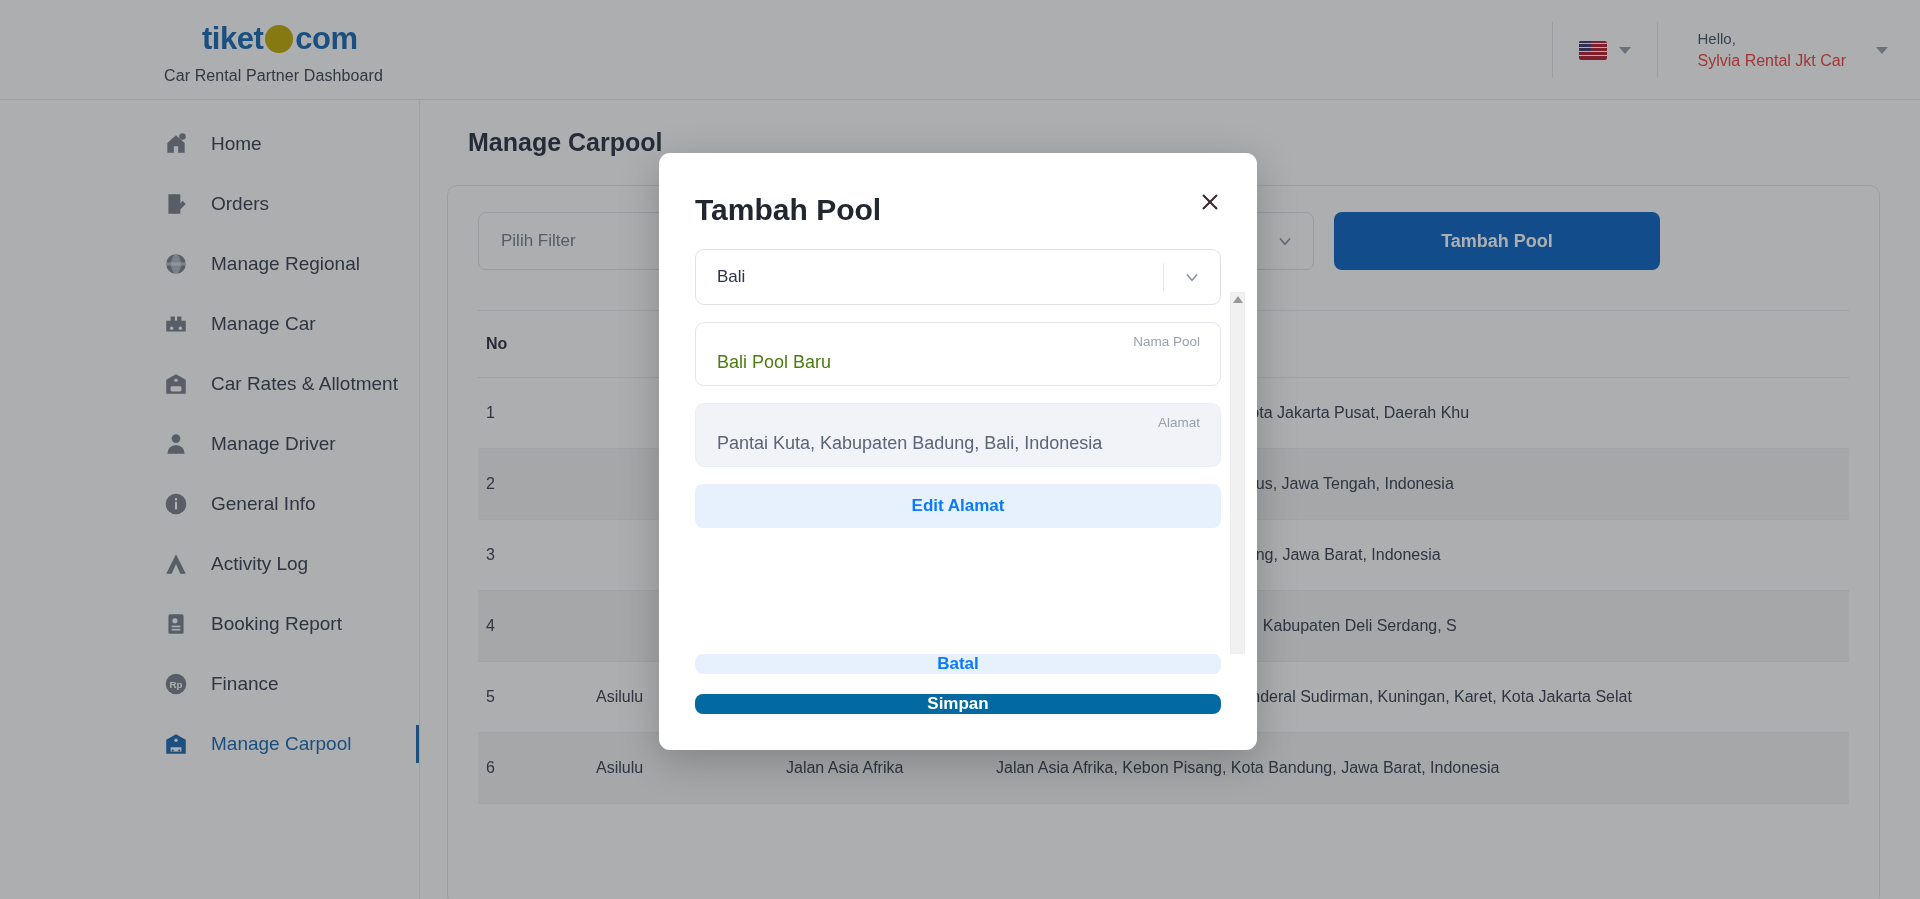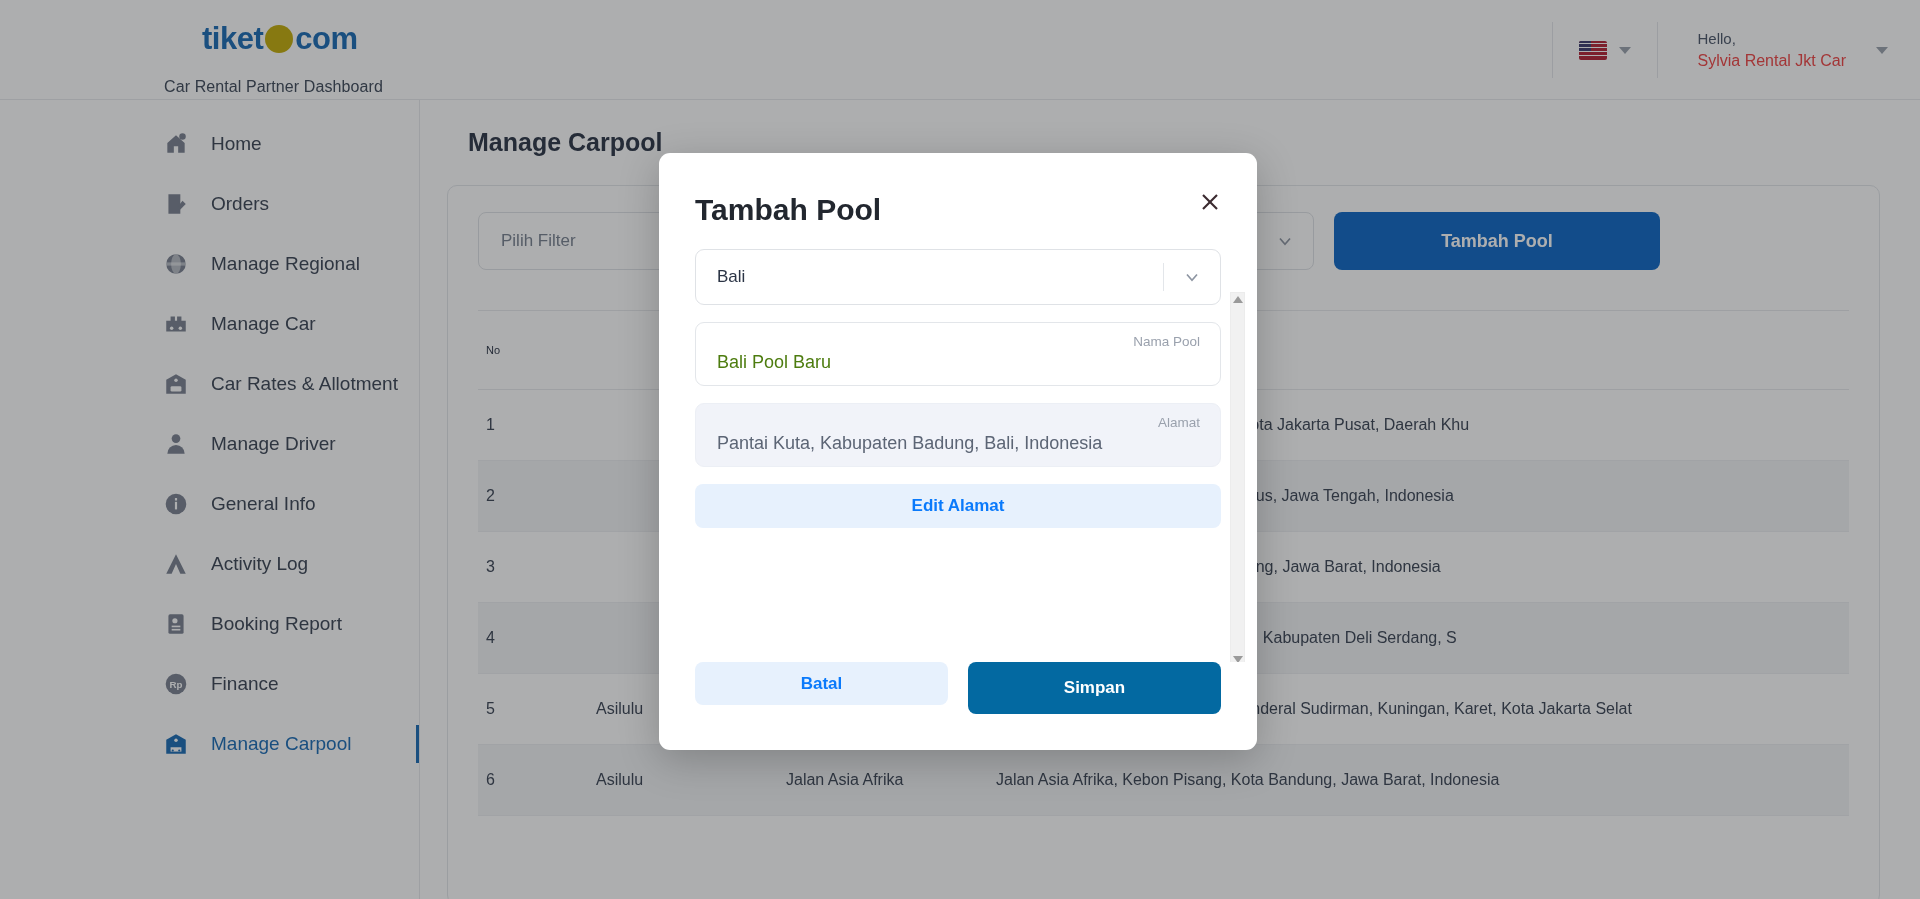--- a/index.html
+++ b/index.html
@@ -25,21 +25,21 @@
     font-size: 31px; font-weight: bold; color: #1a6bb5; letter-spacing: -0.5px;
   }
   .logo-dot {
     width: 28px; height: 28px; border-radius: 50%;
     background: #c4ad08; margin: 0 2px;
   }
   .logo-text2 {
     font-size: 31px; font-weight: bold; color: #1a6bb5; letter-spacing: -0.5px;
   }
   .brand-sub {
-    font-size: 16px; color: #3d4858; margin-top: 22px; letter-spacing: .1px;
+    font-size: 16px; color: #3d4858; margin-top: 11px; letter-spacing: .1px;
   }
 
   .topbar-right {
     position: absolute; right: 0; top: 0; height: 100px;
     display: flex; align-items: center;
   }
   .lang-sel {
     display: flex; align-items: center; gap: 12px;
     padding: 0 26px; height: 56px;
     border-left: 1px solid #e5e7eb; border-right: 1px solid #e5e7eb;
@@ -104,22 +104,22 @@
   }
   .chev svg { width: 20px; height: 20px; stroke: #8d95a2; fill: none; stroke-width: 2; }
   .btn-primary {
     width: 326px; height: 58px; border-radius: 8px; background: #0d67c5;
     color: #fff; font-size: 18px; font-weight: bold; border: none;
     display: flex; align-items: center; justify-content: center; cursor: pointer;
   }
 
   table.pool { width: 100%; border-collapse: collapse; table-layout: fixed; }
   table.pool th {
-    text-align: left; font-size: 11px; font-weight: normal; color: #2b3445;
-    padding: 33px 8px; border-bottom: 1px solid #e8eaed; border-top: 1px solid #e8eaed;
+    text-align: left; font-size: 16px; font-weight: bold; color: #2b3445;
+    padding: 24px 8px; border-bottom: 1px solid #e8eaed; border-top: 1px solid #e8eaed;
   }
   table.pool td {
     font-size: 16px; color: #3a4454; padding: 26px 8px;
     border-bottom: 1px solid #eceef1; white-space: nowrap;
     overflow: hidden; text-overflow: clip;
   }
   table.pool tr.alt td { background: #f3f4f6; }
   .col-no { width: 110px; }
   .col-reg { width: 190px; }
   .col-name { width: 210px; }
@@ -173,21 +173,21 @@
   .field-value { font-size: 18px; color: #4d7c0f; }
   .text-field.disabled .field-value { color: #5c6575; }
 
   .btn-soft {
     width: 100%; height: 44px; border-radius: 8px; background: #e7f1fd;
     color: #0a7afb; font-size: 17px; font-weight: bold; border: none;
     display: flex; align-items: center; justify-content: center; cursor: pointer;
   }
 
   .modal-foot {
-    display: flex; gap: 20px; padding: 0 36px 36px 36px;
+    display: flex; gap: 20px; padding: 0 36px 36px 36px; flex-direction: column;
   }
   .btn-cancel {
     flex: 1 1 0; height: 43px; border-radius: 8px; background: #e7f1fd;
     color: #0a7afb; font-size: 17px; font-weight: bold; border: none; cursor: pointer;
   }
   .btn-save {
     flex: 1 1 0; height: 52px; border-radius: 8px; background: #0369a1;
     color: #fff; font-size: 17px; font-weight: bold; border: none; cursor: pointer;
   }
 </style>

